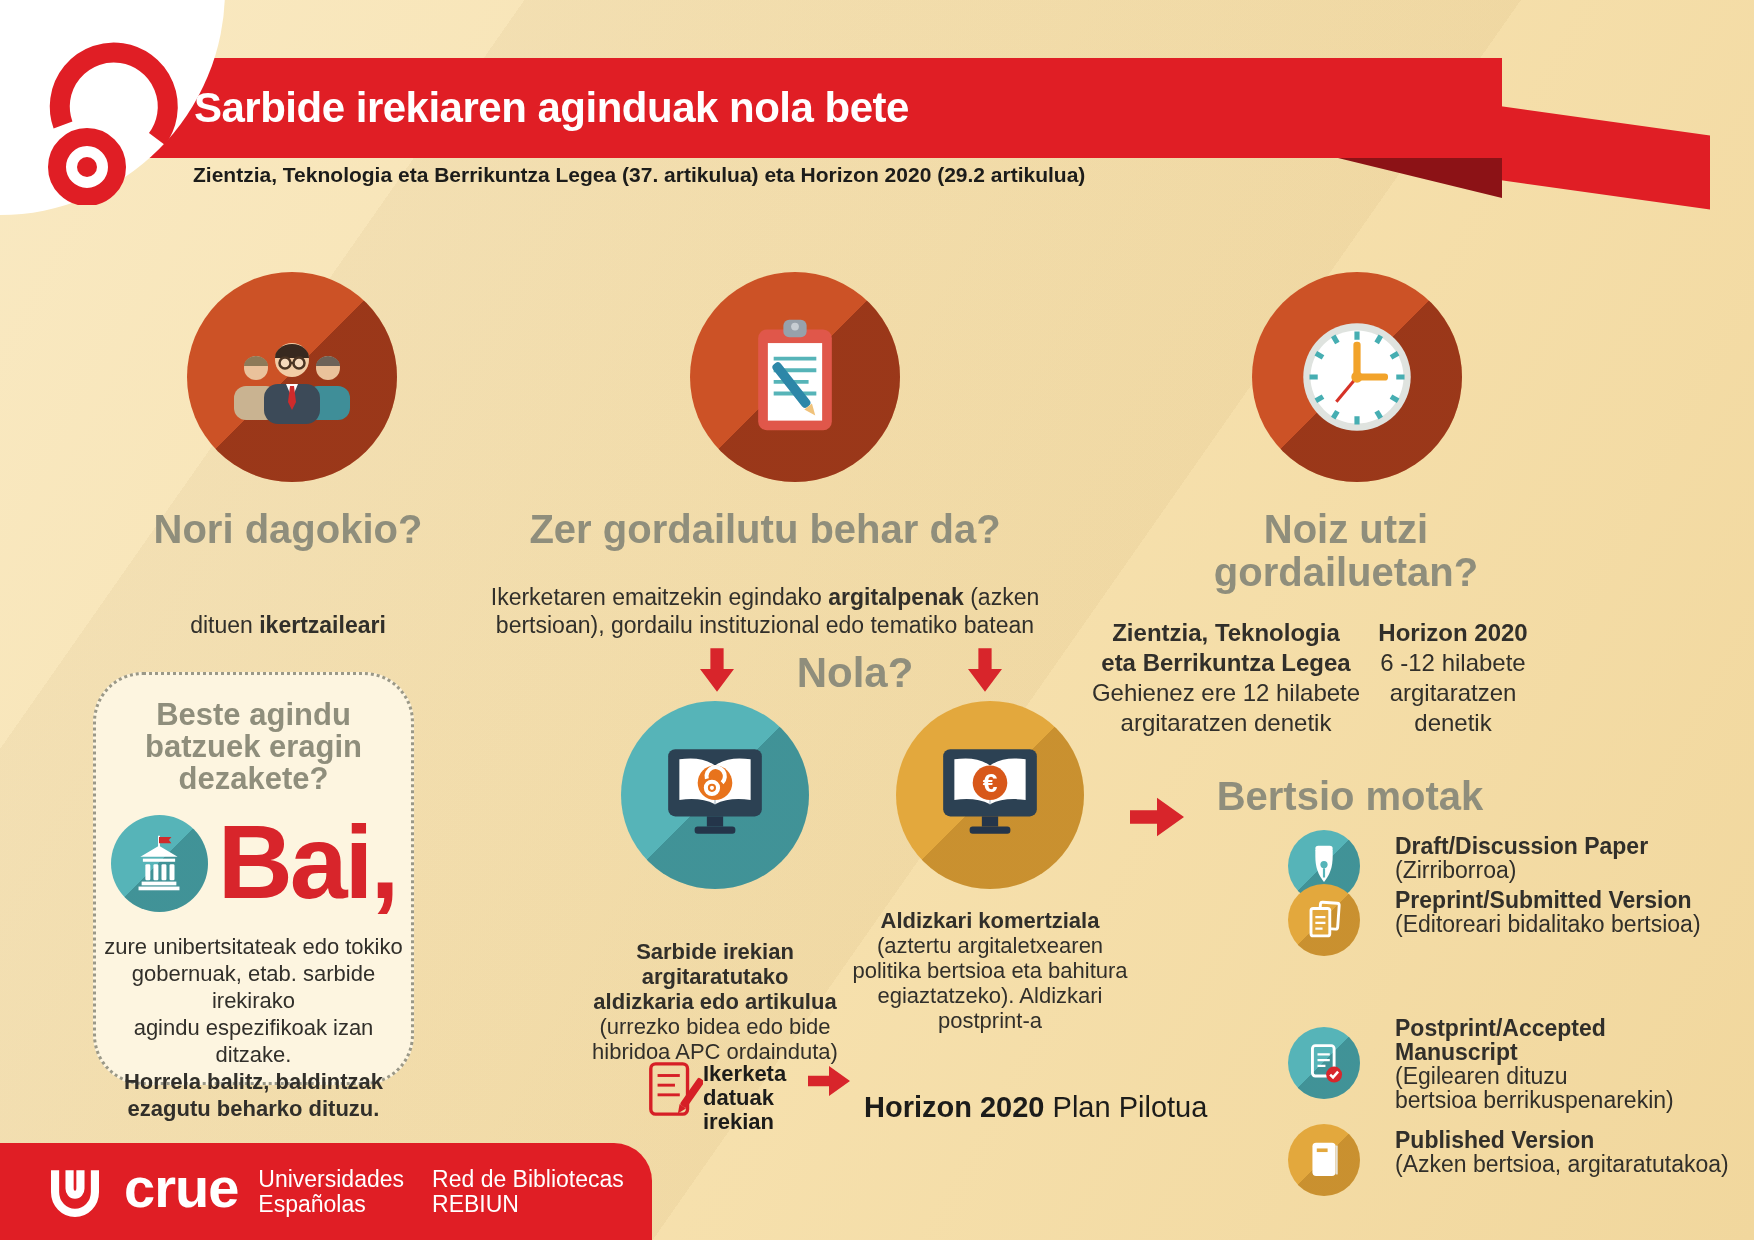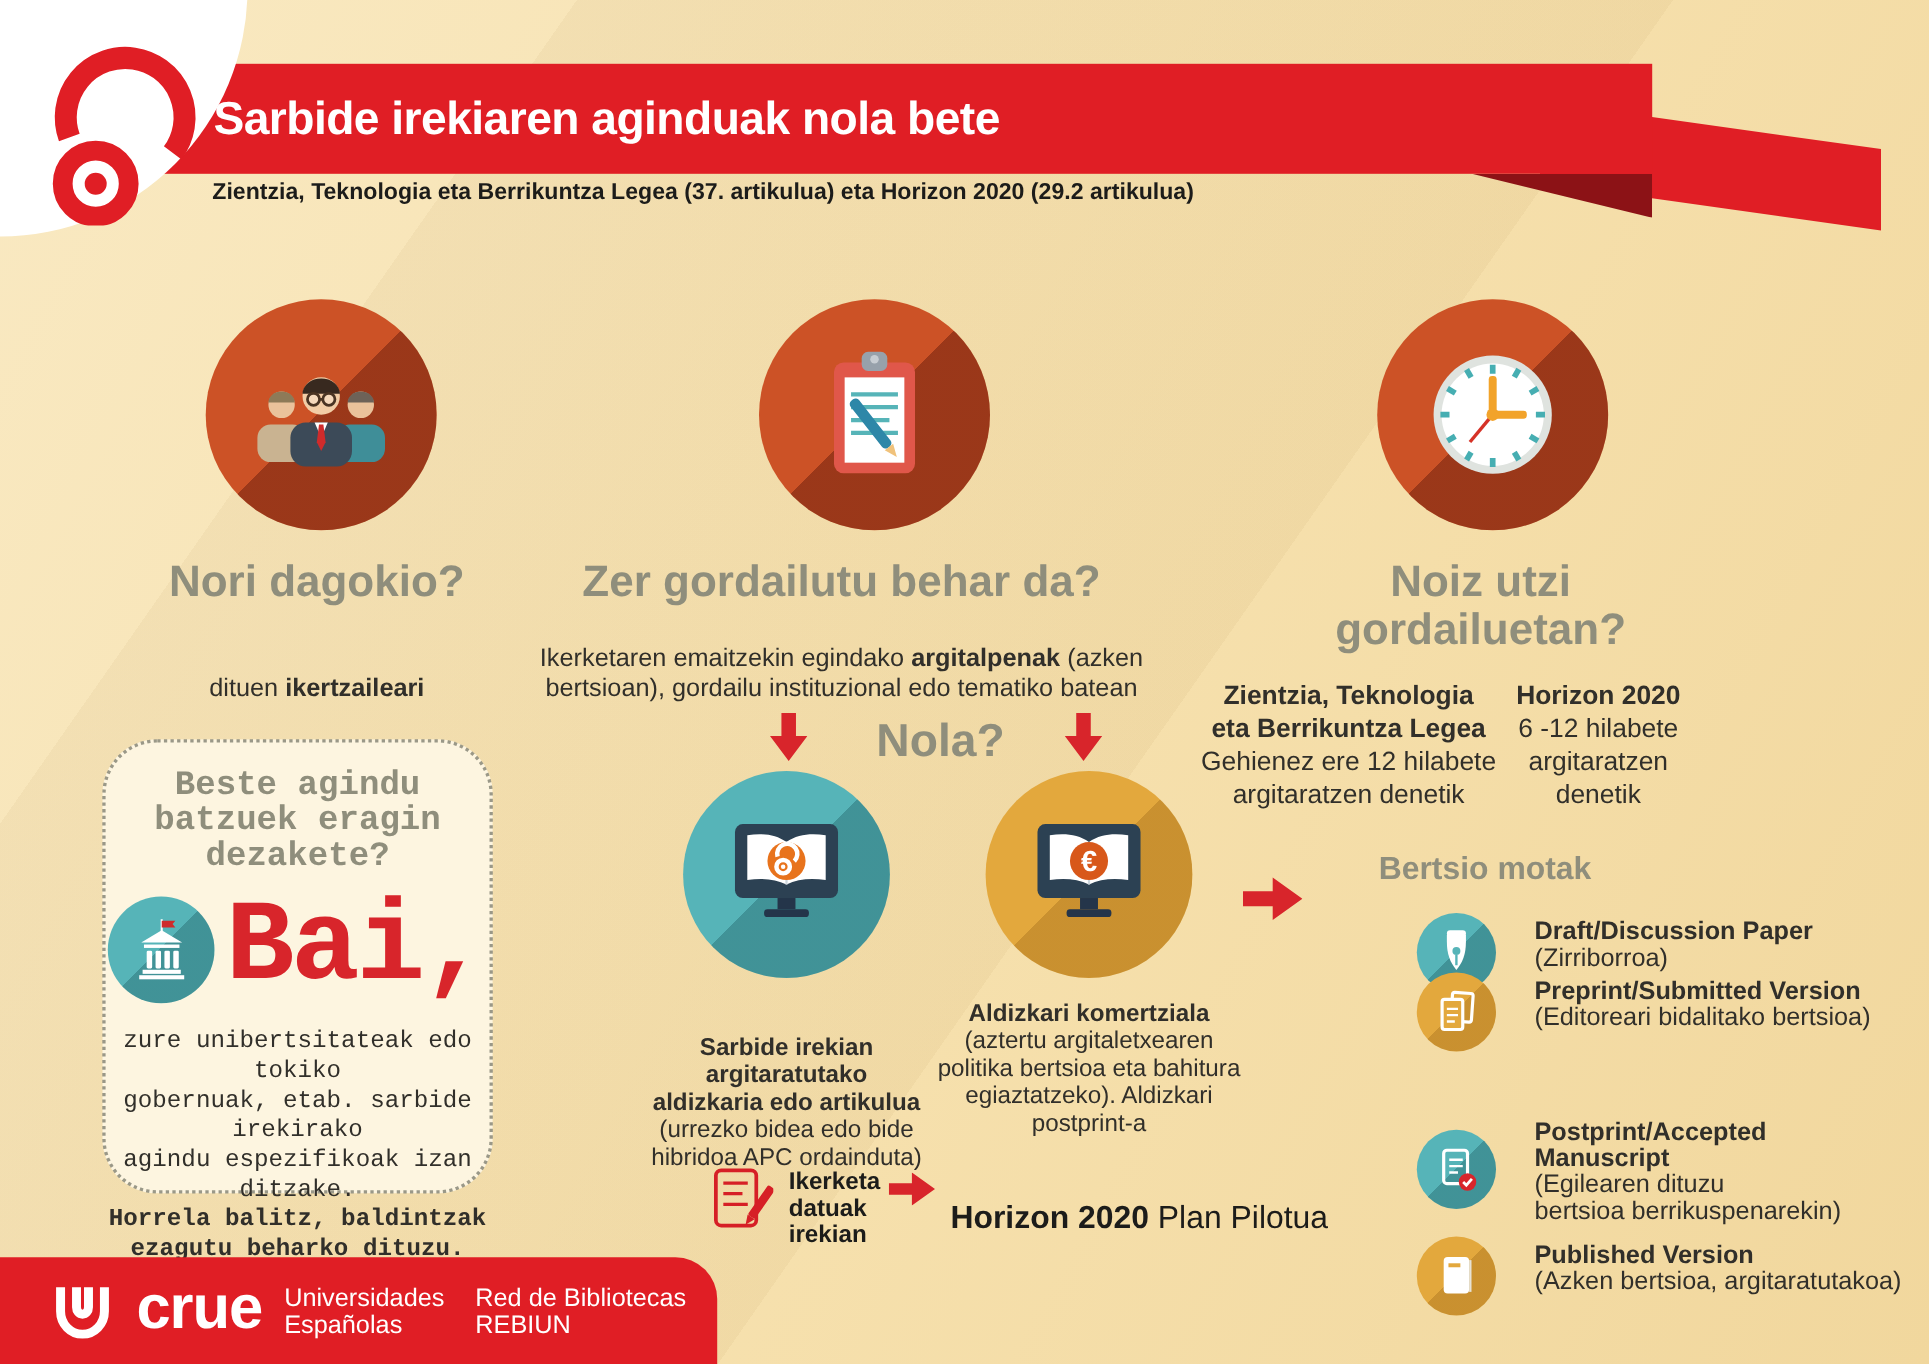--- a/index.html
+++ b/index.html
@@ -42,49 +42,49 @@
   .h-when{left:1146px;top:508px;width:400px;}
   .copy{position:absolute;font-size:23px;line-height:28px;text-align:center;color:#312f2a;}
   .p-who{left:68px;top:560px;width:440px;}
   .p-what{left:460px;top:560px;width:610px;}
   
   .when-col{position:absolute;font-size:24px;line-height:30px;text-align:center;}
   .when-col .b{font-weight:700;}
   .wc1{left:1086px;top:618px;width:280px;}
   .wc2{left:1333px;top:618px;width:240px;}
   
-  .mandates{position:absolute;left:93px;top:672px;width:355px;height:413px;box-sizing:border-box;
-    background:#fdf5e0;border:3px dotted #9a9888;border-radius:50px;text-align:center;padding-top:24px;font-family:Liberation Mono, monospace;}
+  .mandates{position:absolute;left:93px;top:672px;width:321px;height:413px;box-sizing:border-box;
+    background:#fdf5e0;border:3px dotted #9a9888;border-radius:50px;text-align:center;padding-top:24px;}
   .mandates .mh{font-size:31px;line-height:32px;font-weight:700;color:#8f8e7c;}
   .bai-row{display:flex;align-items:center;justify-content:center;gap:10px;margin-top:12px;height:112px;}
   .bank-circle{position:relative;left:0;top:0;width:97px;height:97px;flex:none;}
   .bai{font-size:104px;font-weight:700;color:#d8252b;letter-spacing:-3px;line-height:0.9;}
   .mandates .mb{margin-top:14px;font-size:22px;line-height:27px;color:#312f2a;}
   .mandates .mb .b{font-weight:700;}
   
   .h-how{left:775px;top:650px;width:160px;font-size:42px;}
   .arrow-down{position:absolute;width:34px;height:44px;}
   .a1{left:700px;top:648px;}
   .a2{left:968px;top:648px;}
   .nola1{left:621px;top:701px;width:188px;height:188px;}
   .nola2{left:896px;top:701px;width:188px;height:188px;}
   .caption{position:absolute;width:320px;font-size:22px;line-height:25px;text-align:center;}
   .caption .b{font-weight:700;}
   .cap1{left:555px;top:939px;}
   .cap2{left:830px;top:908px;}
   
-  .data-note{position:absolute;left:645px;top:1058px;display:flex;gap:14px;align-items:flex-start;}
+  .data-note{position:absolute;left:645px;top:1058px;display:flex;align-items:flex-start;}
   .data-note .lines{font-size:22px;line-height:24px;font-weight:700;color:#1c1c1a;padding-top:4px;}
   .arrow-right{position:absolute;}
   .pilot-arrow{left:808px;top:1066px;width:42px;height:30px;}
   .pilot-text{position:absolute;left:864px;top:1062px;font-size:29px;color:#1c1c1a;}
   .pilot-text .b{font-weight:700;}
   
   .versions-arrow{left:1130px;top:796px;width:54px;height:42px;}
-  .h-versions{left:1200px;top:775px;width:300px;font-size:29px;}
+  .h-versions{left:1200px;top:775px;width:300px;font-size:40px;}
   .v-item{position:absolute;display:flex;gap:35px;align-items:flex-start;}
   .v-icon{position:relative;width:72px;height:72px;flex:none;}
   .v-text{width:350px;font-size:23px;line-height:24px;padding-top:4px;}
   .v-title{font-weight:700;}
   .v1{left:1288px;top:830px;}
   .v2{left:1288px;top:884px;}
   .v3{left:1288px;top:1012px;}
   .v4{left:1288px;top:1124px;}
   .v3 .v-icon{margin-top:15px;}
   

